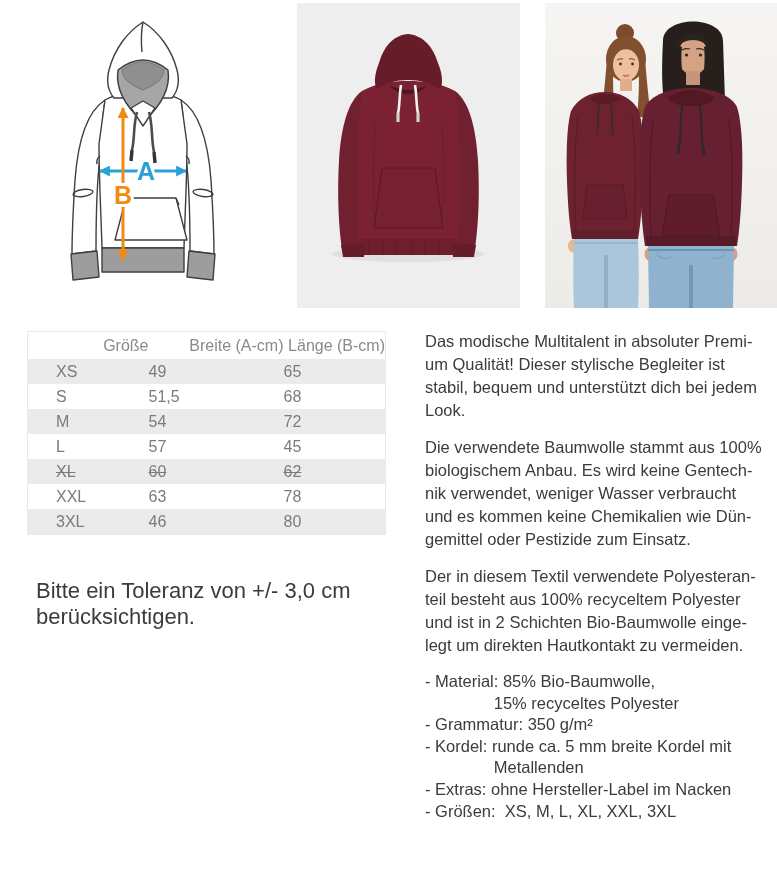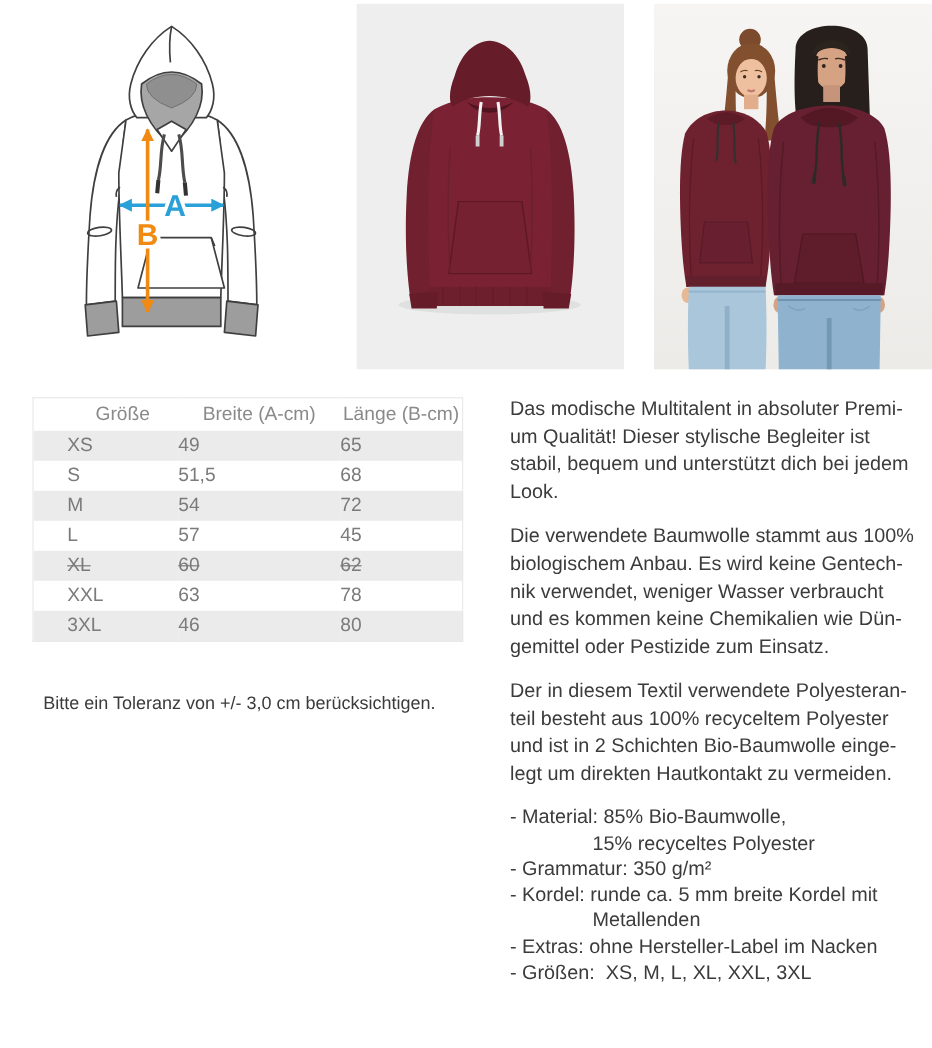--- a/index.html
+++ b/index.html
@@ -18,32 +18,32 @@
   table.size-table{
     position:absolute;left:27px;top:331px;width:358px;
     border-collapse:collapse;table-layout:fixed;
     font-size:16px;color:#7b7b7b;
     border:1px solid #e9e9e9;
   }
   table.size-table col.c1{width:121px;}
   table.size-table col.c2{width:135px;}
   table.size-table col.c3{width:102px;}
   table.size-table th{
-    font-weight:normal;color:#8a8a8a;text-align:center;
+    font-weight:normal;color:#8a8a8a;text-align:right;
     height:27px;padding:0;
   }
   table.size-table td{height:25px;padding:0;}
   table.size-table th:first-child,
   table.size-table td:first-child{padding-left:28px;}
   table.size-table tbody tr:nth-child(odd){background:#ebebeb;}
   table.size-table tr.struck td{text-decoration:line-through;margin-left:39px;}
 
   .tolerance{
     position:absolute;left:36px;top:578px;width:370px;
-    font-size:15px;color:#3b3b3b;margin:0;
+    font-size:22px;color:#3b3b3b;margin:0;
   }
 
   .description{
     position:absolute;left:413px;top:330px;width:362px;
     font-size:16.5px;color:#3b3b3b;
   }
   .description p{
     margin:0 0 14px 12px;line-height:23px;white-space:pre-line;
   }
   .description p.details{

